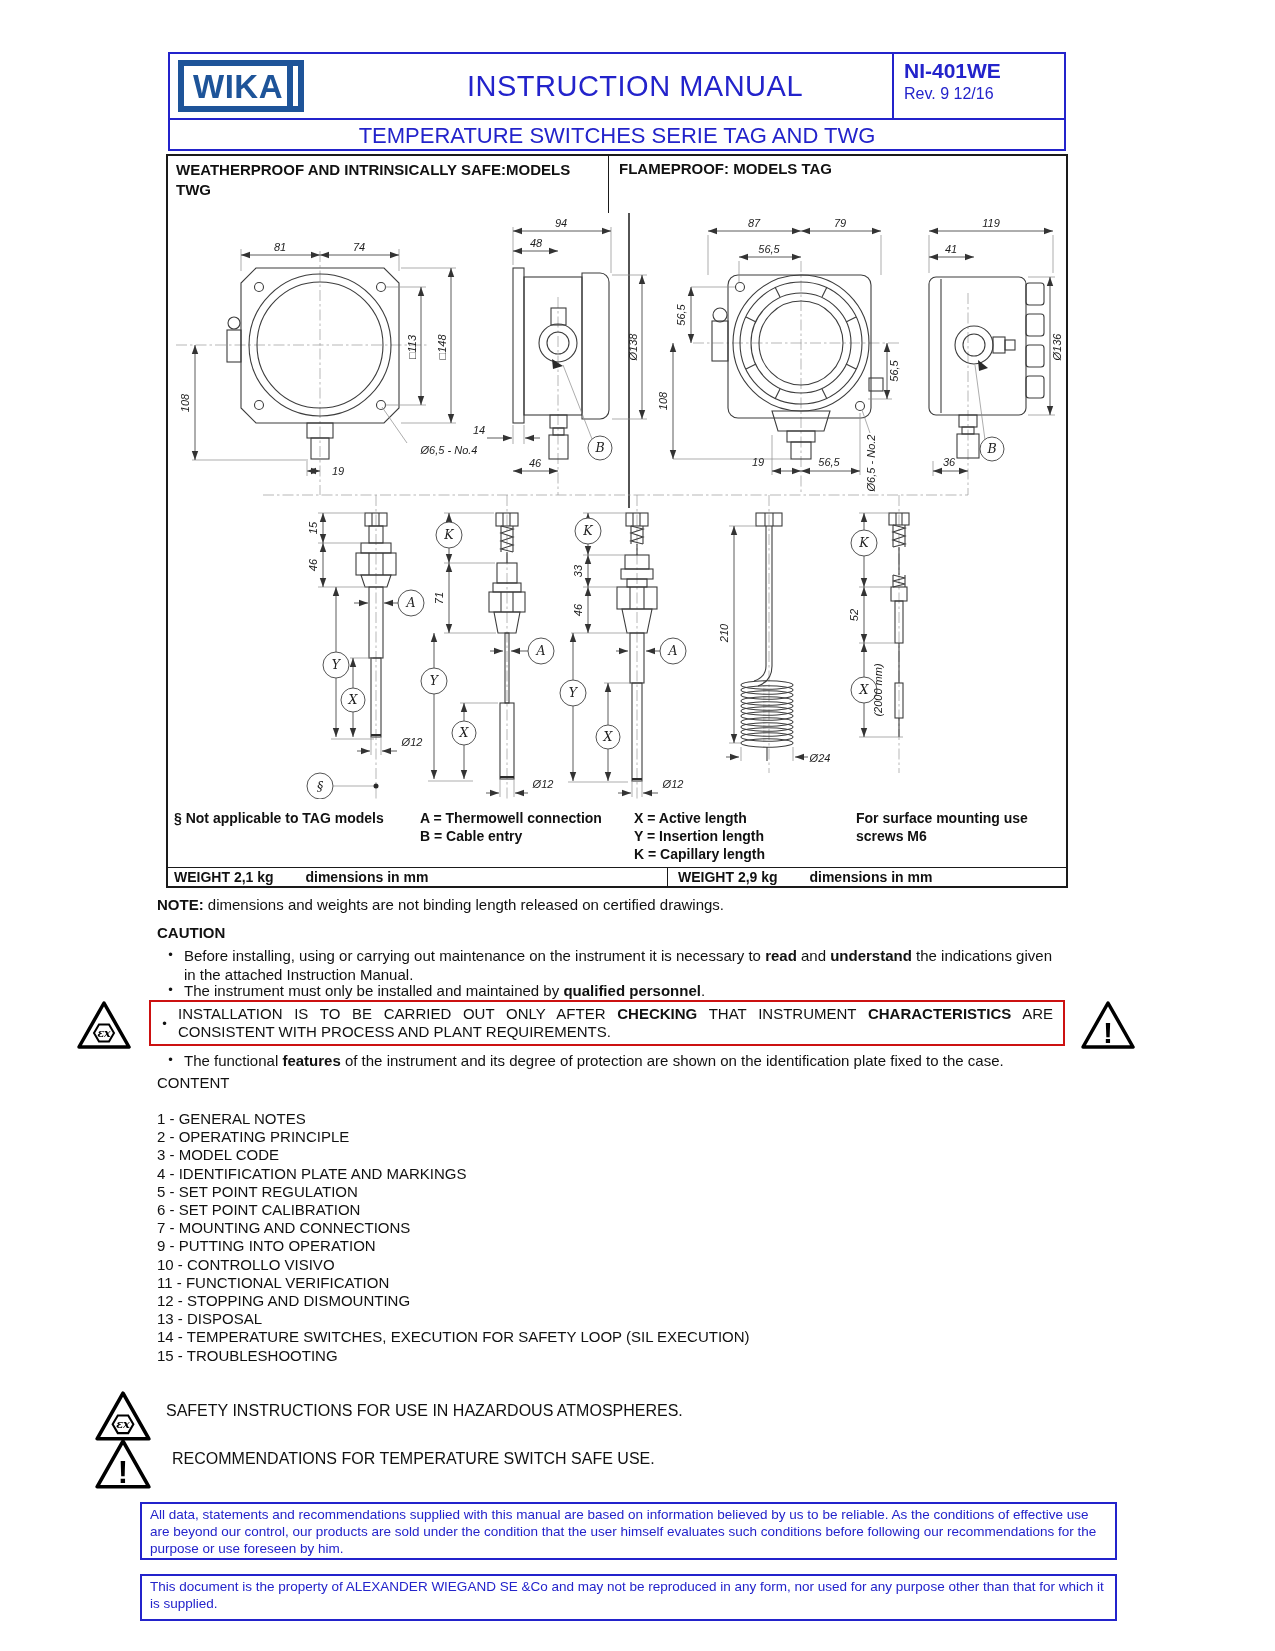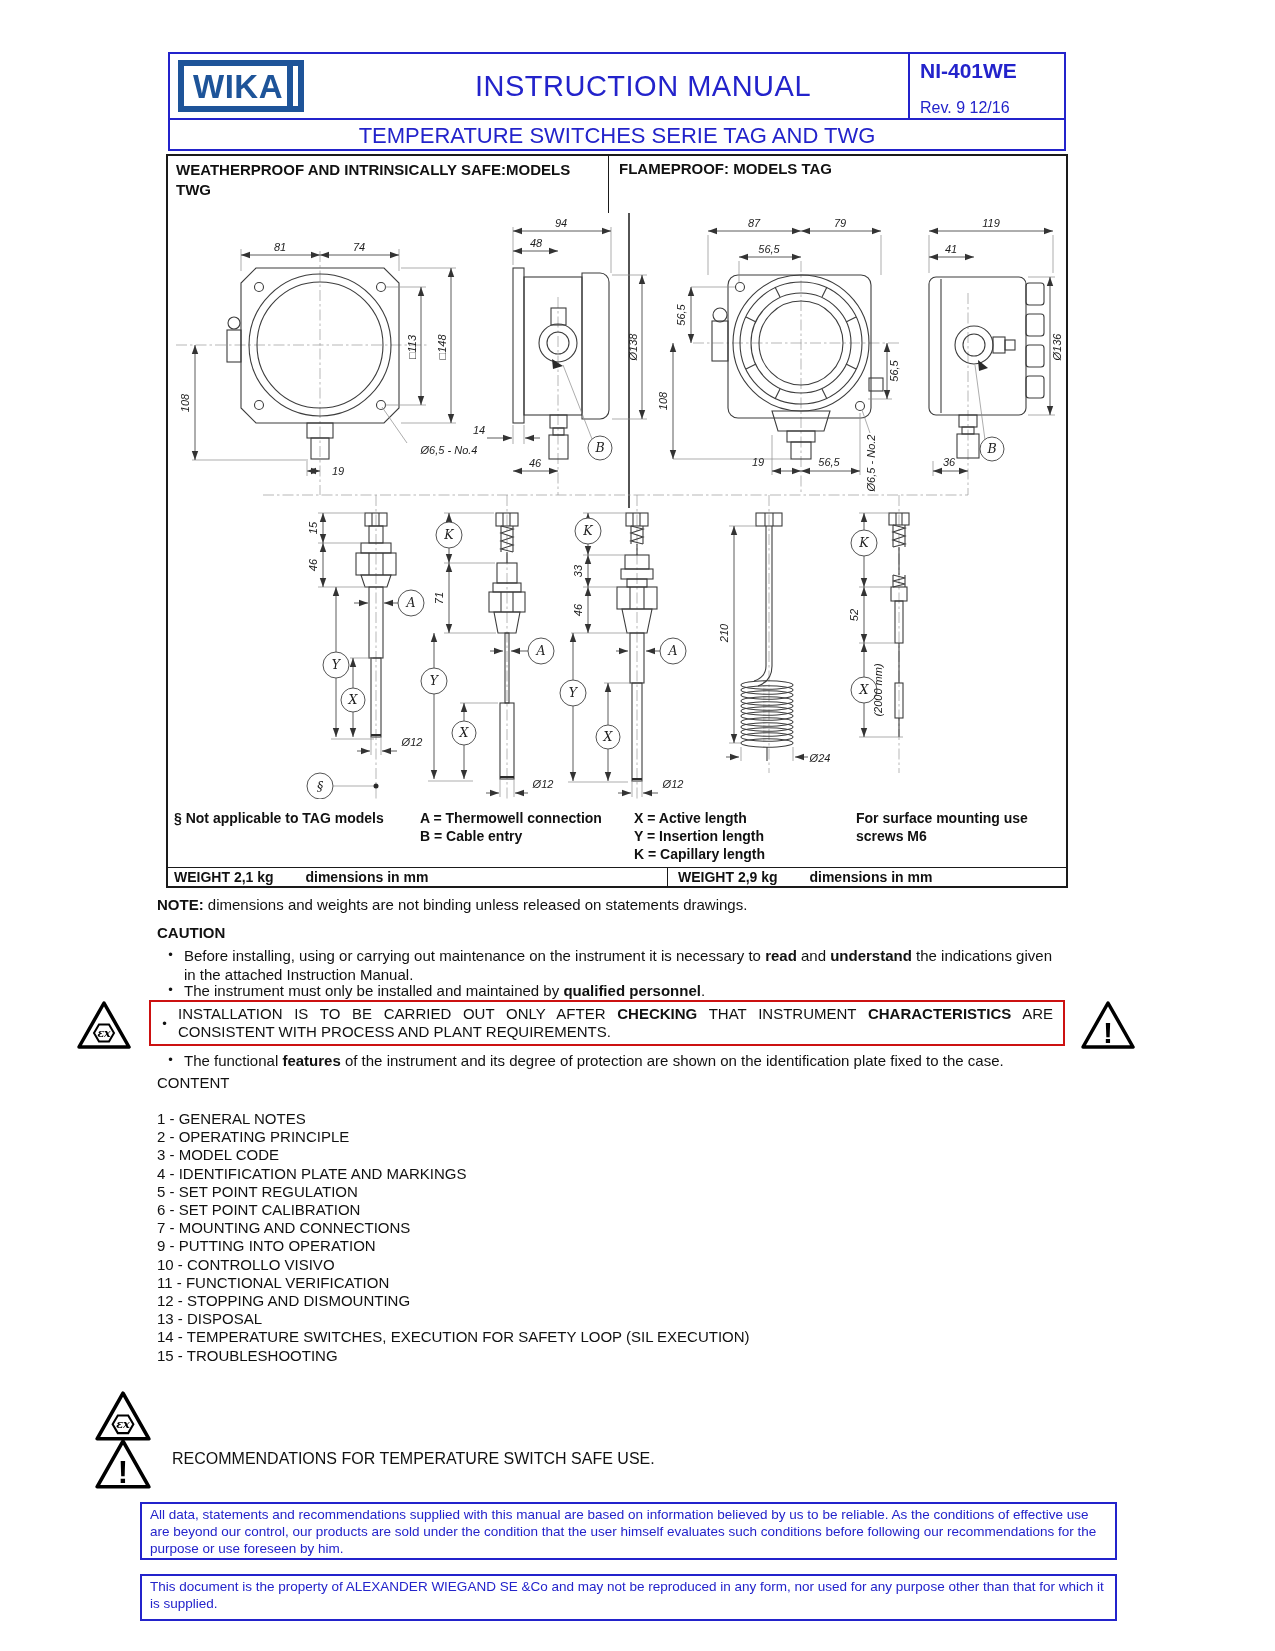--- a/index.html
+++ b/index.html
@@ -8,23 +8,23 @@
   .abs{position:absolute;}
   
   #hdr{left:168px;top:52px;width:898px;height:99px;border:2px solid #2323cb;box-sizing:border-box;}
   #hdr-row1{display:flex;height:64px;border-bottom:2px solid #2323cb;}
   .hcell-logo{width:208px;display:flex;align-items:center;padding-left:8px;box-sizing:border-box;}
   .logo-frame{border:6px solid #1e5499;height:40px;display:flex;align-items:center;padding:0 5px 0 9px;}
   .logo-text{font-weight:bold;font-size:33px;color:#1e5499;letter-spacing:0.5px;line-height:1;}
   .logo-bar-in{width:6px;height:40px;background:#1e5499;margin-left:4px;}
   .hcell-title{flex:1;display:flex;align-items:center;justify-content:center;
                font-size:29px;color:#2323cb;letter-spacing:0.5px;}
-  .hcell-doc{width:156px;border-left:2px solid #2323cb;box-sizing:border-box;padding:5px 0 0 10px;}
+  .hcell-doc{width:172px;border-left:2px solid #2323cb;box-sizing:border-box;padding:5px 0 0 10px;}
   .doc-num{font-weight:bold;font-size:21px;color:#2323cb;}
-  .doc-rev{font-size:16px;color:#2323cb;margin-top:16px;}
+  .doc-rev{font-size:16px;color:#2323cb;margin-top:2px;}
   #hdr-row2{height:31px;display:flex;align-items:center;justify-content:center;
             font-size:22px;color:#2323cb;}
   
   #panel{left:166px;top:154px;width:902px;height:734px;border:2px solid #1a1a1a;box-sizing:border-box;}
   .panel-hdr{display:flex;height:57px;}
   .panel-hdr .ph-left{width:441px;border-right:1.5px solid #1a1a1a;box-sizing:border-box;
        font-weight:bold;font-size:15px;padding:4px 20px 0 8px;line-height:20px;}
   .panel-hdr .ph-right{flex:1;font-weight:bold;font-size:15px;padding:4px 0 0 10px;}
   svg.draw{position:absolute;left:0;top:57px;}
   .ln{fill:none;stroke:#3d3d3d;stroke-width:1.1;}
@@ -501,21 +501,21 @@
         <span class="wdims">dimensions in mm</span>
       </div>
       <div class="wcell" style="flex:1;padding-left:10px;">
         <span>WEIGHT 2,9 kg</span>
         <span class="wdims">dimensions in mm</span>
       </div>
     </div>
   </div>
 
   <div class="abs txt15" style="left:157px;top:896px;width:912px;">
-    <b>NOTE:</b><span> dimensions and weights are not binding unless released on statements drawings.</span>
+    <b>NOTE:</b><span> dimensions and weights are not binding length released on certified drawings.</span>
   </div>
 
   <div class="abs" style="left:157px;top:924px;font-weight:bold;font-size:15px;">CAUTION</div>
 
   <div class="abs bullet" style="left:157px;top:947px;width:908px;">
     <span class="bdot">•</span>
     <span class="btxt"><span>Before installing, using or carrying out maintenance on the instrument it is necessary to </span><b>read</b><span> and </span><b>understand</b><span> the indications given in the attached Instruction Manual.</span></span>
   </div>
 
   <div class="abs bullet" style="left:157px;top:982px;width:908px;">
@@ -560,20 +560,21 @@
     <div>14 - TEMPERATURE SWITCHES, EXECUTION FOR SAFETY LOOP (SIL EXECUTION)</div>
     <div>15 - TROUBLESHOOTING</div>
   </div>
 
 
   <svg class="abs warnsvg" style="left:94px;top:1390px;" width="58" height="52" viewBox="0 0 56 50">
     <path d="M28,3 L53,47 L3,47 Z" fill="none" stroke="#000" stroke-width="3.5" stroke-linejoin="round"></path>
     <polygon points="18,33 23,24.5 33,24.5 38,33 33,41.5 23,41.5" fill="none" stroke="#000" stroke-width="2"></polygon>
     <text x="28" y="37" style="font:italic bold 11px 'DejaVu Serif',serif;text-anchor:middle;">εx</text>
   </svg>
+  <div class="abs safetyline" style="left:166px;top:1402px;">SAFETY INSTRUCTIONS FOR USE IN HAZARDOUS ATMOSPHERES.</div>
 
   <svg class="abs warnsvg" style="left:94px;top:1438px;" width="58" height="52" viewBox="0 0 56 50">
     <path d="M28,3 L53,47 L3,47 Z" fill="none" stroke="#000" stroke-width="3.5" stroke-linejoin="round"></path>
     <text x="28" y="43" style="font:bold 30px 'Liberation Sans',sans-serif;text-anchor:middle;">!</text>
   </svg>
   <div class="abs safetyline" style="left:172px;top:1450px;">RECOMMENDATIONS FOR TEMPERATURE SWITCH SAFE USE.</div>
 
   <div class="abs fbox" style="left:140px;top:1502px;width:977px;height:58px;">All data, statements and recommendations supplied with this manual are based on information believed by us to be reliable. As the conditions of effective use are beyond our control, our products are sold under the condition that the user himself evaluates such conditions before following our recommendations for the purpose or use foreseen by him.</div>
   <div class="abs fbox" style="left:140px;top:1574px;width:977px;height:47px;">This document is the property of ALEXANDER WIEGAND SE &amp;Co and may not be reproduced in any form, nor used for any purpose other than that for which it is supplied.</div>
 

